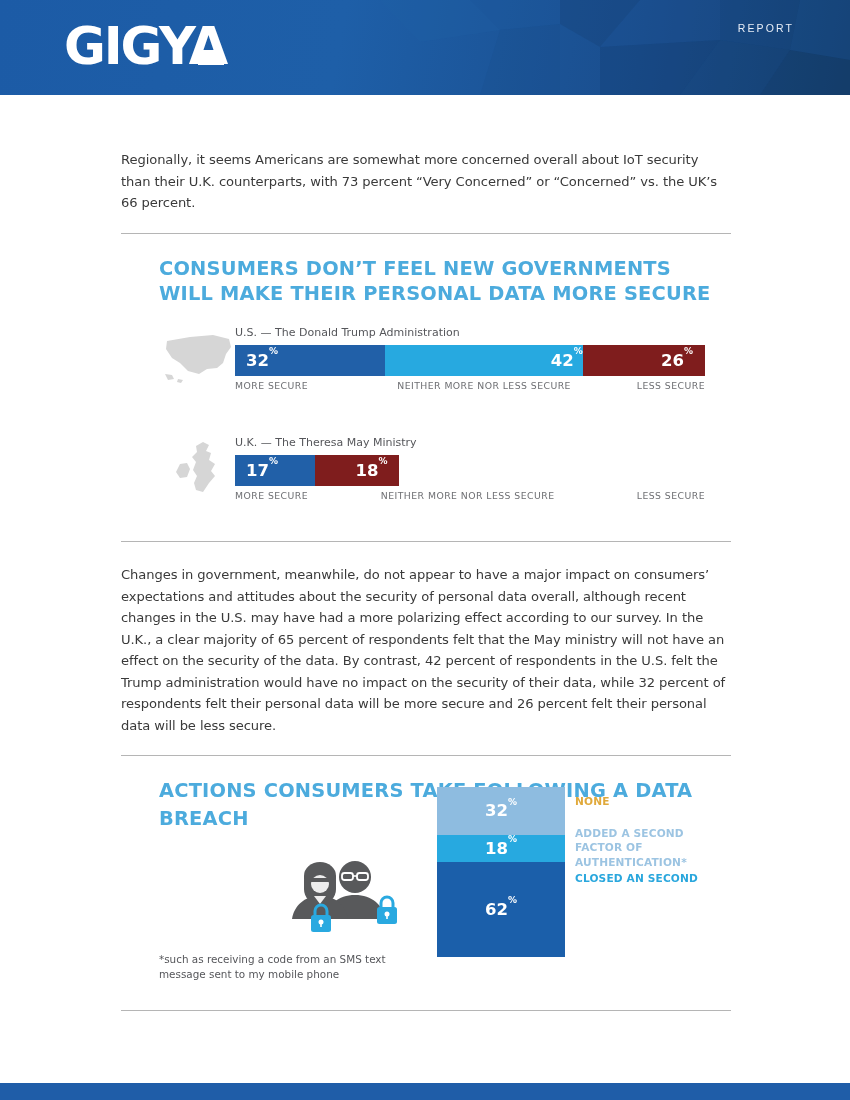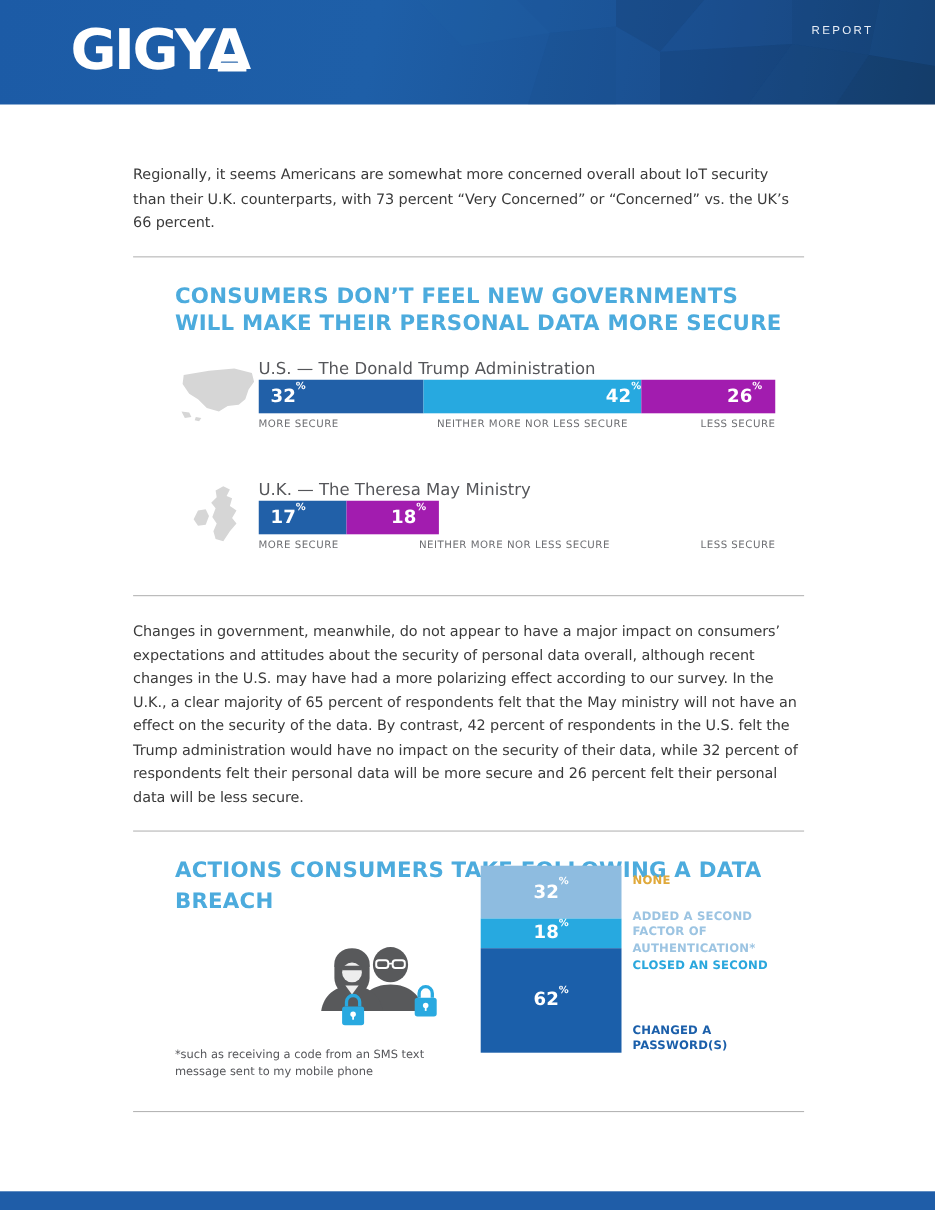--- a/index.html
+++ b/index.html
@@ -72,39 +72,39 @@
   }
 
   .bargroup { position:absolute; left:0; width:610px; }
   #bg-us { top:76px; }
   #bg-uk { top:186px; }
 
   .map-ico { position:absolute; left:42px; top:4px; width:72px; height:58px; }
 
   .bar-caption {
     position:absolute; left:114px; top:0px;
-    color:#55565a; font-size:15px; font-family:"DejaVu Sans", sans-serif;
+    color:#55565a; font-size:11px; font-family:"DejaVu Sans", sans-serif;
   }
 
   .stackbar {
     position:absolute; left:114px; top:19px; width:470px; height:31px;
     display:flex; overflow:hidden;
   }
   .seg {
     position:relative; height:31px;
     display:flex; align-items:center;
   }
   .seg .val {
     color:#fff; font-size:16.5px; font-weight:700;
     font-family:"DejaVu Sans", sans-serif; line-height:1;
   }
   .seg .val sup { font-size:9px; font-weight:700; top:-.55em; position:relative; }
   .seg-dark  { background:#2160a8; }
   .seg-light { background:#27a9e0; }
-  .seg-gold  { background:#a21caf; }
+  .seg-gold  { background:#7f1d1d; }
   .seg.a-left  { justify-content:flex-start; padding-left:11px; }
   .seg.a-center{ justify-content:flex-end; }
   .seg.a-right { justify-content:flex-end;  padding-right:12px; }
 
   .lbl-row {
     position:absolute; left:114px; top:54px; width:470px; height:28px;
     display:flex;
   }
   .lbl {
     font-size:9.3px; color:#6e6f73; letter-spacing:.45px;
@@ -275,19 +275,18 @@
     </div>
     <div class="vseg" style="height:46.9%;background:#1b5faa">
       <span class="val"><span>62</span><sup>%</sup></span>
     </div>
   </div>
 
   <div class="vlabels">
     <div class="vlabel" style="top:7px;color:#e0a93b">NONE</div>
     <div class="vlabel" style="top:39px;color:#9cc4e2; width:150px">ADDED A SECOND FACTOR OF AUTHENTICATION*</div>
     <div class="vlabel" style="top:84px;color:#2aa7dd; width:150px">CLOSED AN SECOND</div>
-    <div class="vlabel" style="top:143px;color:#1b5faa; width:150px">CHANGED A PASSWORD(S)</div>
   </div>
 </div>
 
 <div class="divider" id="div-4"></div>
 
 <div class="footer-bar"></div>
 
 </body></html>

